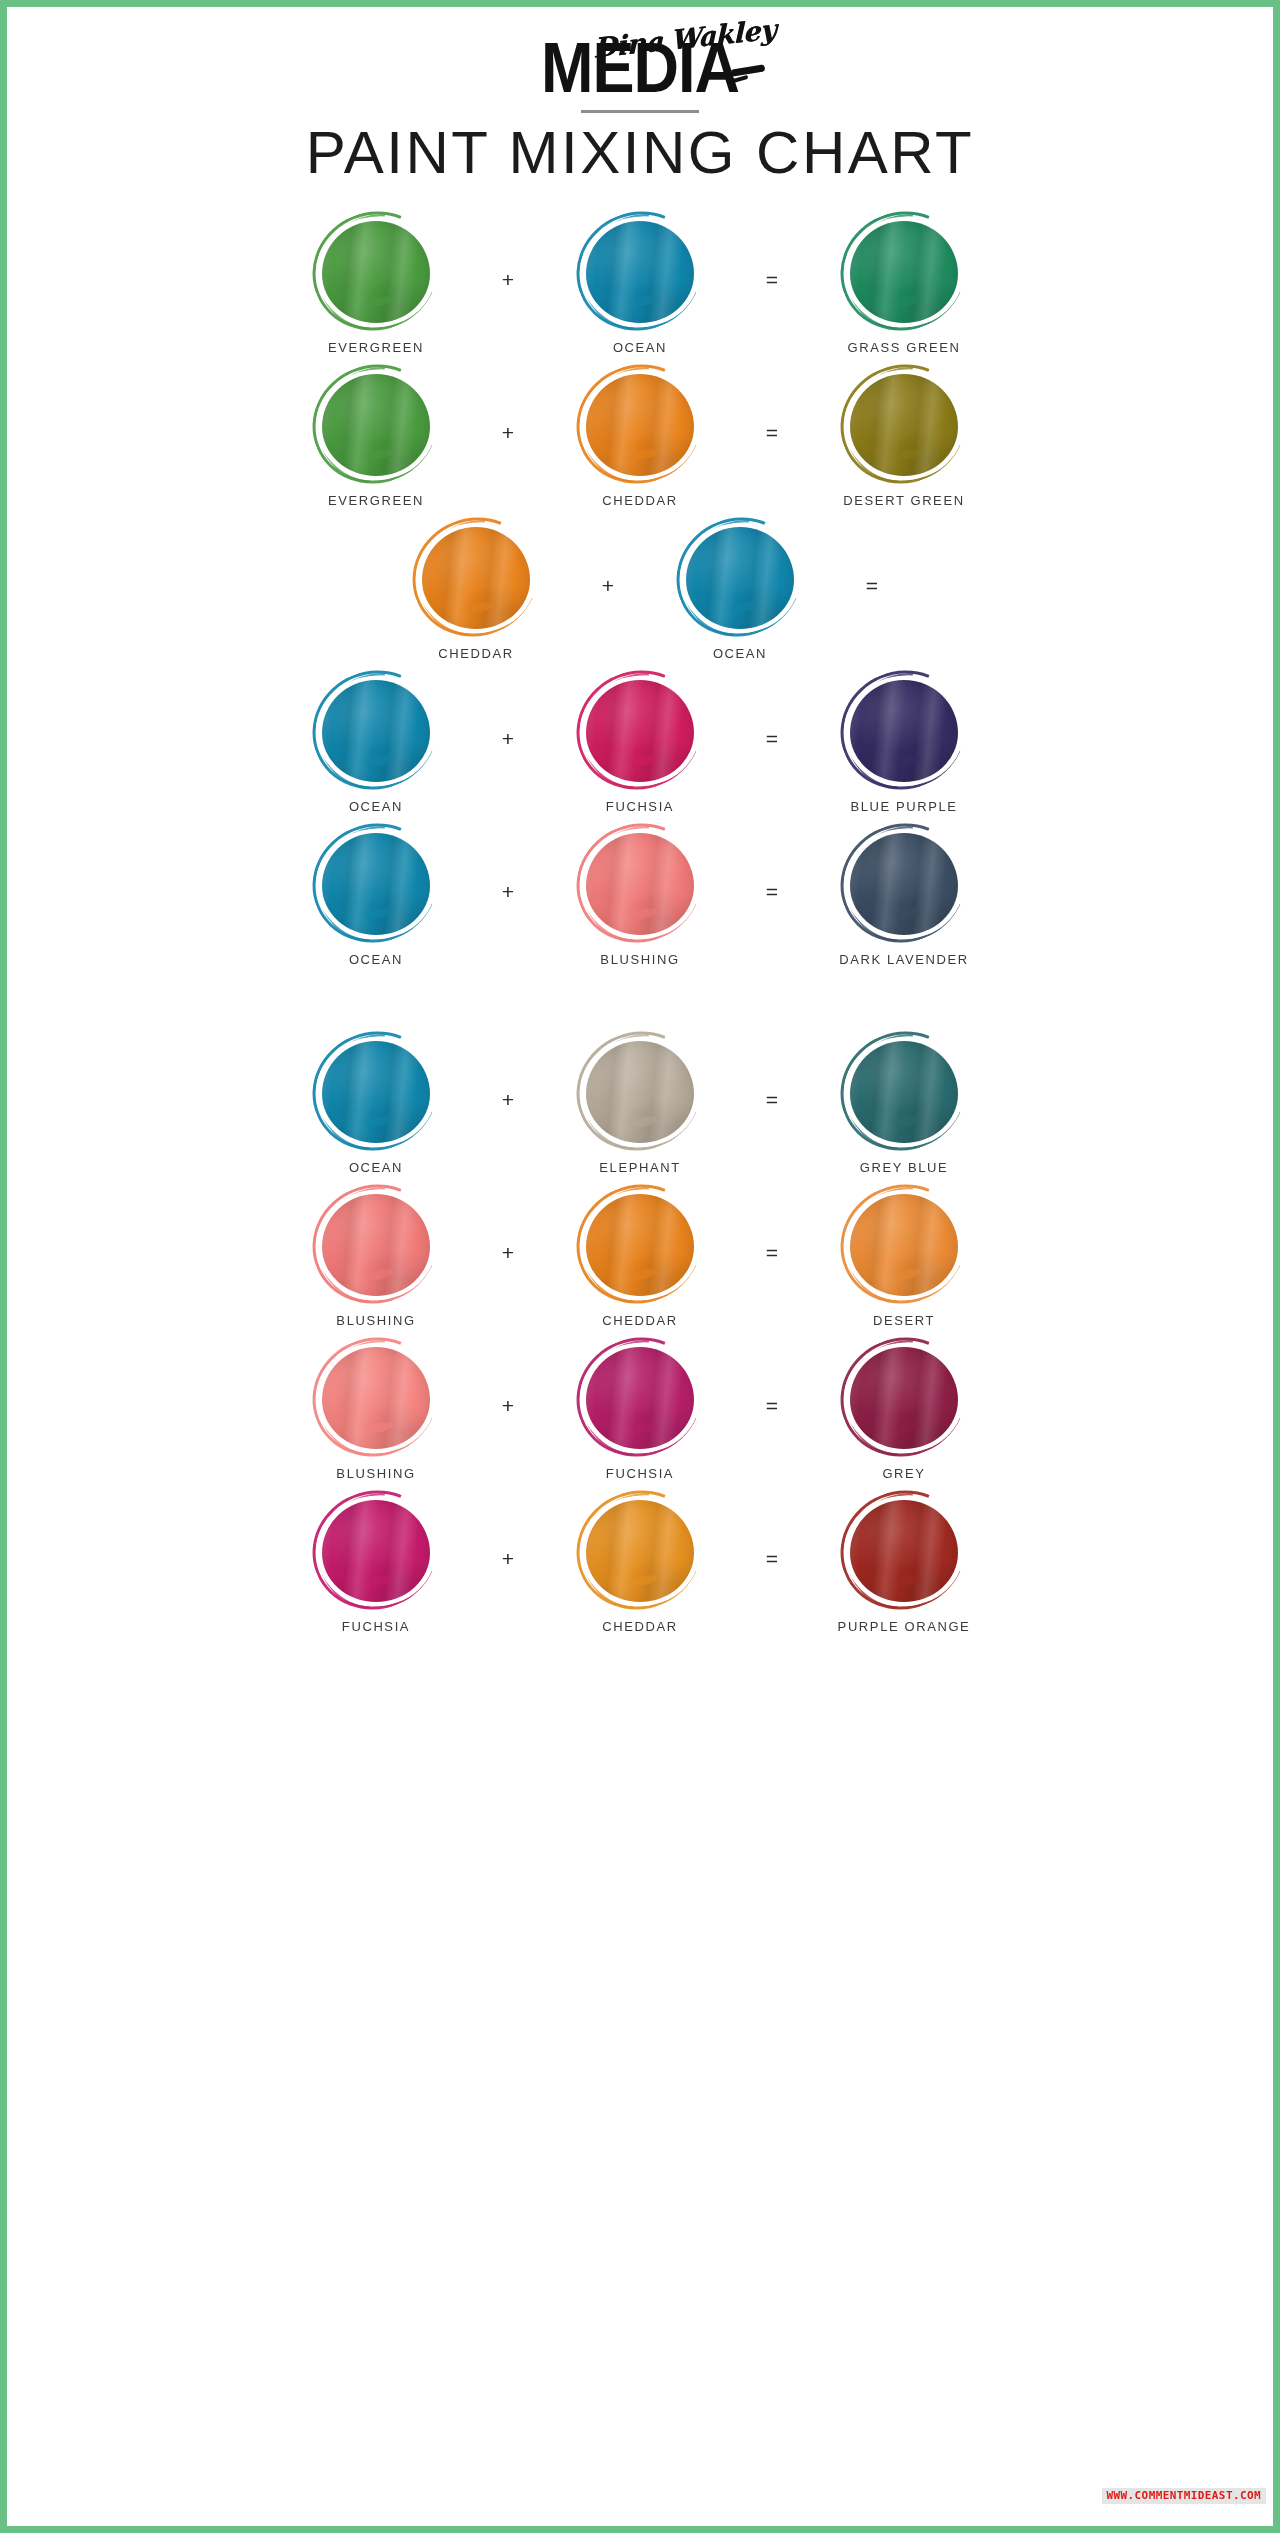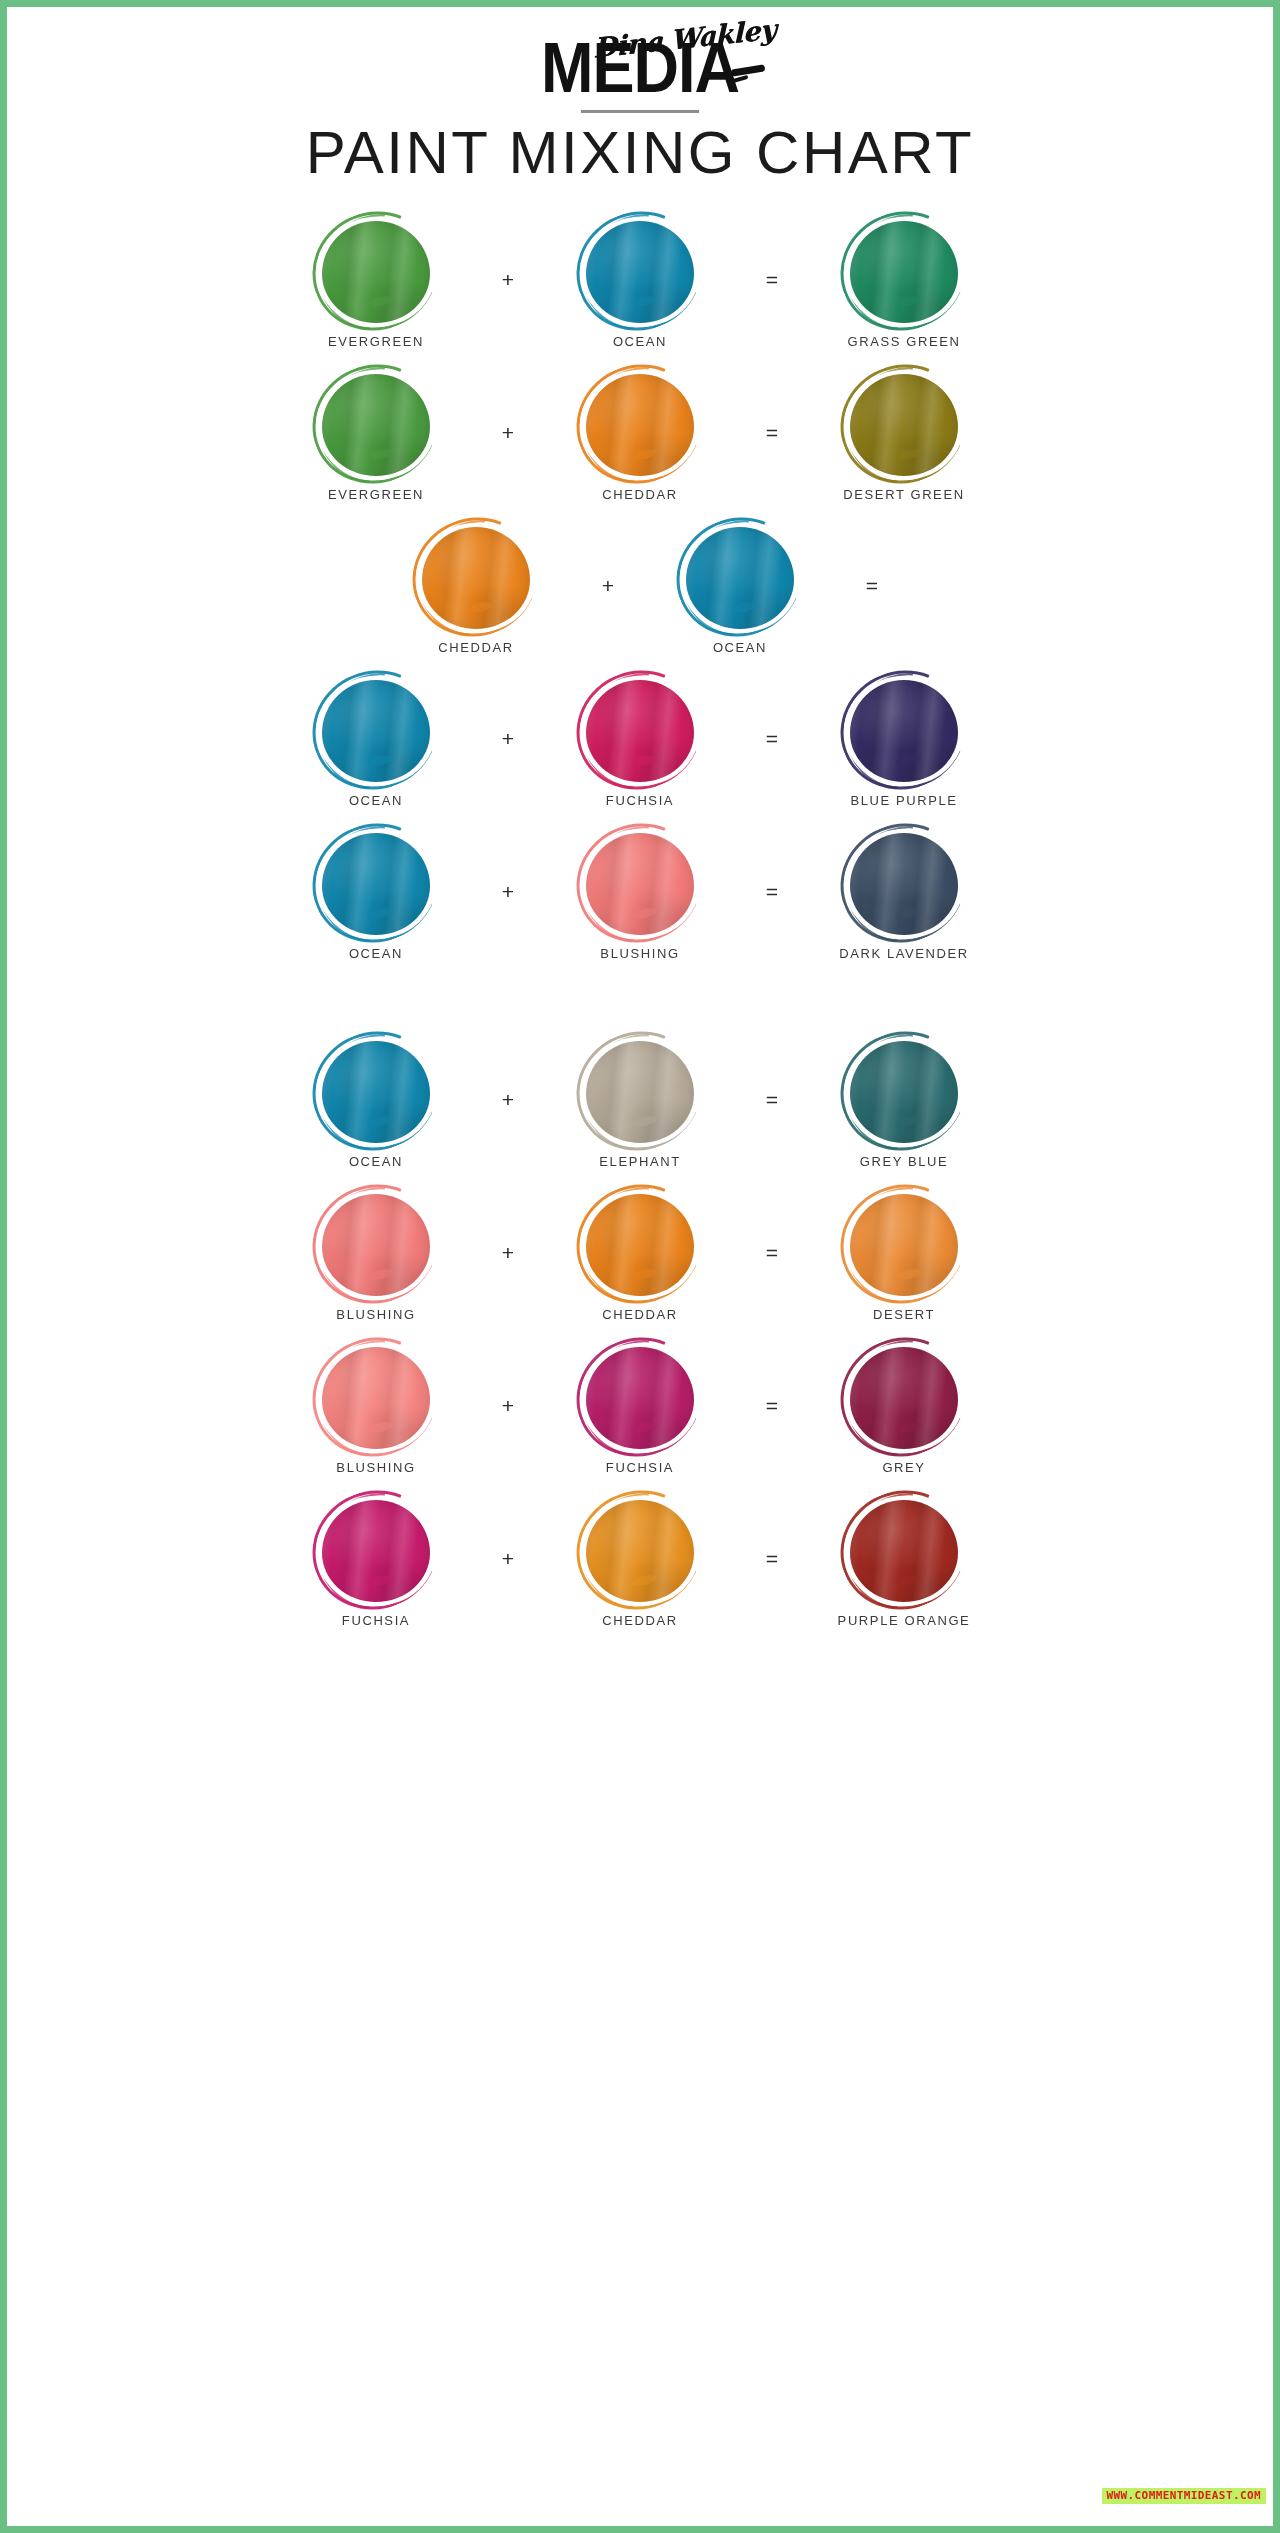--- a/index.html
+++ b/index.html
@@ -232,36 +232,36 @@
     top: 86px;
     width: 26px;
     height: 9px;
     border-radius: 50%;
     background: currentColor;
     opacity: 0.55;
     transform: rotate(-12deg);
   }
 
   .swatch-label {
-    margin-top: 2px;
+    margin-top: 8px;
     font-family: "Liberation Sans", sans-serif;
     font-size: 13px;
     letter-spacing: 1.6px;
     color: #3a3a3a;
     text-align: center;
     white-space: nowrap;
     line-height: 1;
   }
 
   
   .watermark {
     position: absolute;
     right: 7px;
     bottom: 22px;
-    background: #bef264;
+    background: #e5e5e5;
     color: #e01b17;
     font-family: "DejaVu Sans Mono", monospace;
     font-size: 11px;
     font-weight: 700;
     letter-spacing: 0.4px;
     padding: 2px 5px 3px 5px;
     line-height: 1;
     white-space: nowrap;
     z-index: 20;
   }

